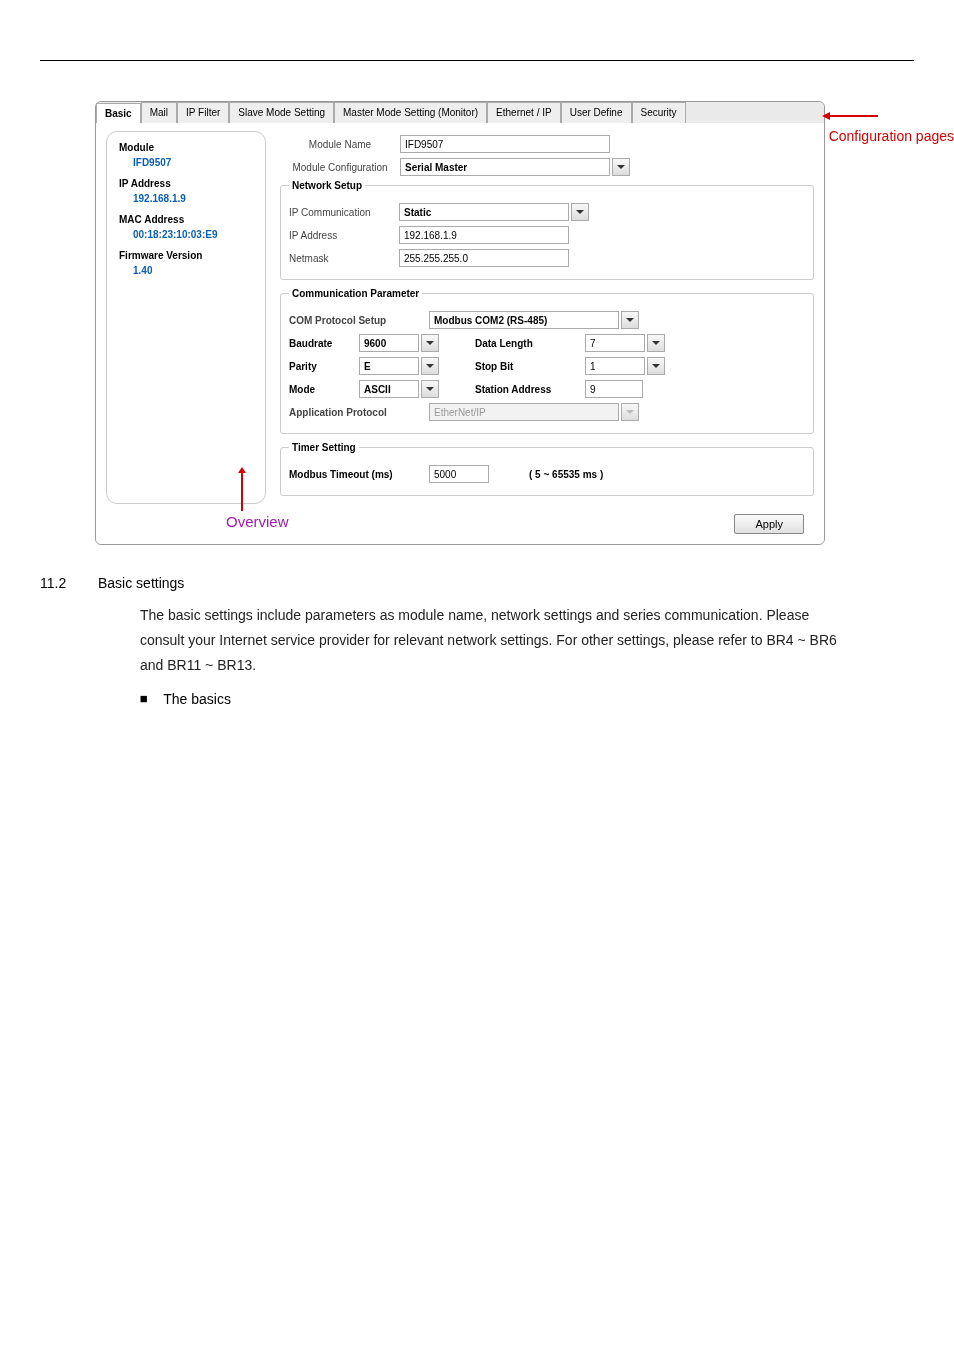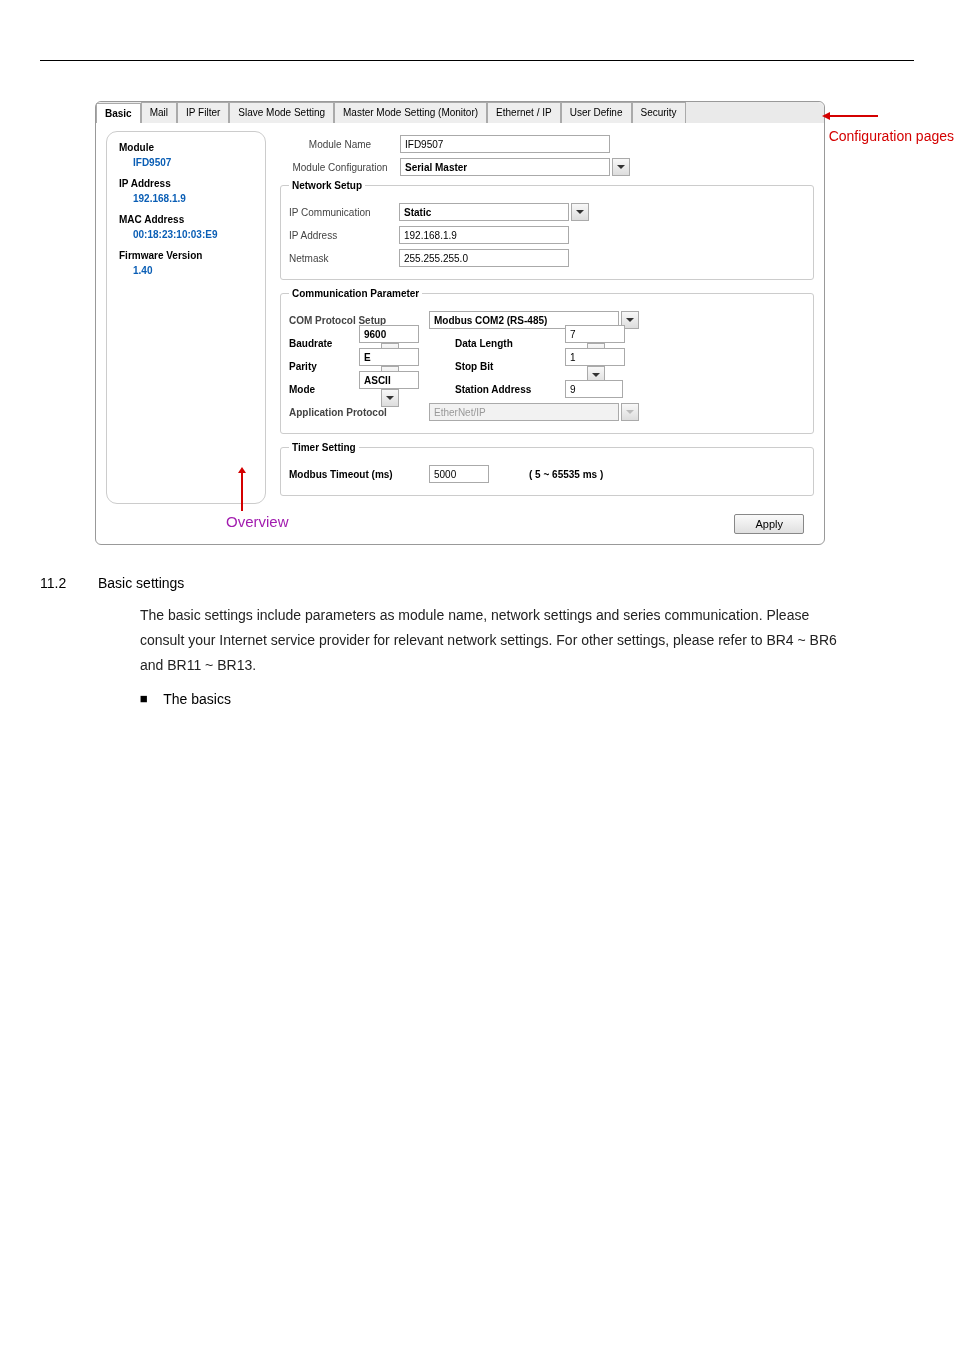--- a/index.html
+++ b/index.html
@@ -86,21 +86,21 @@
       border: 1px solid #aaa;
       background: linear-gradient(#f8f8f8,#ddd);
       display:flex;align-items:center;justify-content:center;
       margin-left: 2px;
     }
     .dd-arrow {
       width:0;height:0;border-left:4px solid transparent;border-right:4px solid transparent;border-top:4px solid #333;
     }
     .dd-arrow.disabled { border-top-color: #bbb; }
     .comm-grid .row .combo {
-      display:flex; align-items:center;flex-direction:column;
+      display:flex; align-items:flex-start;
     }
     .combo input { width: 60px; height:18px; border:1px solid #aaa; padding:1px 4px; font-size:10px; }
     .comm-grid .pair { display:flex; align-items:center; }
     .comm-grid .pair .lbl2 { width: 110px; margin-left: 36px; font-weight:bold; }
     .comm-grid .pair .lbl1 { width: 70px; font-weight:bold; }
     .short-input { width: 40px; height:18px; border:1px solid #aaa; padding:1px 4px; font-size:10px; }
     .timer-row { display:flex; align-items:center; margin:3px 0; height:20px; }
     .timer-row .tlabel { width:140px; font-weight:bold; }
     .timer-row .tval { width:60px; height:18px; border:1px solid #aaa; padding:1px 4px; font-size:10px; }
     .timer-row .range { margin-left: 40px; font-weight:bold; }

